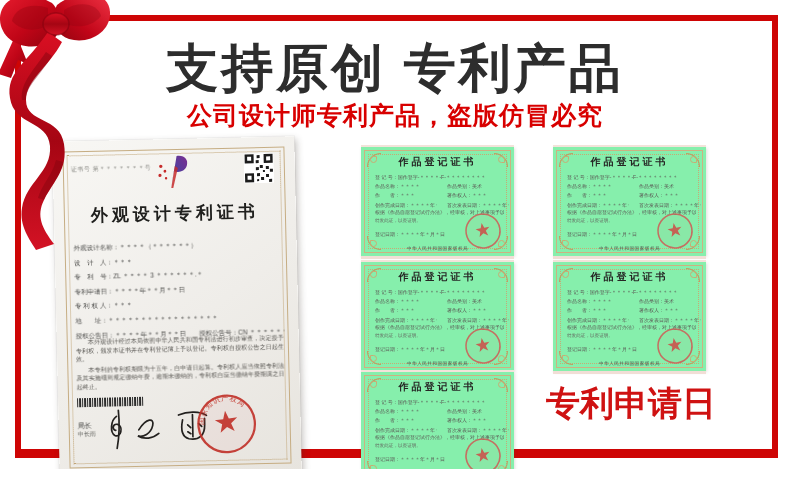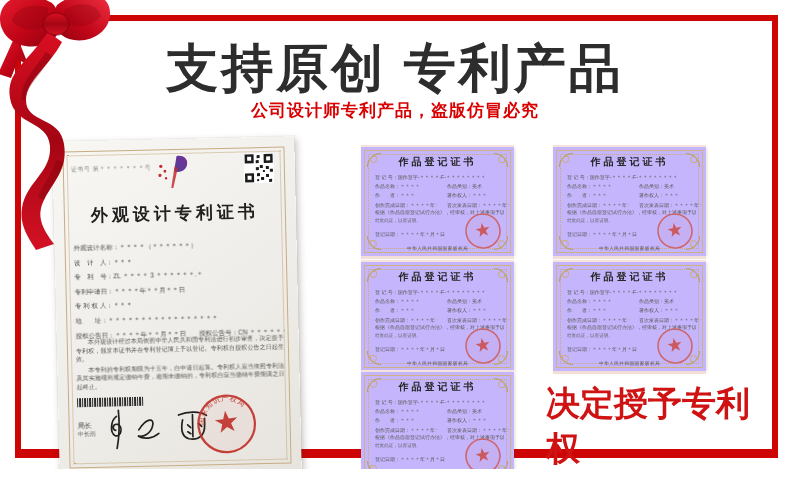--- a/index.html
+++ b/index.html
@@ -7,21 +7,21 @@
           font-family:"Liberation Sans","DejaVu Sans",sans-serif;}
 
   
   .frame{position:absolute;left:15px;top:15px;right:12px;bottom:11px;
          border:6px solid #ce0505;border-bottom-width:9px;z-index:1;}
 
   
   .main-title{position:absolute;top:34px;left:30px;right:30px;text-align:center;
               font-size:52px;font-weight:bold;color:#2d2d2d;letter-spacing:3px;z-index:2;}
   .sub-title{position:absolute;top:99px;left:30px;right:30px;text-align:center;
-             font-size:17px;font-weight:bold;color:#d80000;letter-spacing:1px;z-index:2;}
+             font-size:25px;font-weight:bold;color:#d80000;letter-spacing:1px;z-index:2;}
 
   
   .pcert{position:absolute;left:56px;top:139px;width:242px;height:337px;z-index:3;
          background:linear-gradient(145deg,#f8f7f4 0%,#efede9 55%,#e7e4de 100%);
          box-shadow:2px 3px 7px rgba(60,50,40,.30),0 0 0 1px rgba(0,0,0,.04);
          transform:rotate(-1.3deg);}
   .pborder{position:absolute;inset:10px;border:1px solid #c6ad83;}
   .pborder::before{content:"";position:absolute;inset:3px;border:1px dotted #c0a476;}
   .pcert .certno{position:absolute;left:18px;top:24px;font-size:6px;color:#8a8a85;
                  letter-spacing:.5px;filter:blur(.3px);}
@@ -38,21 +38,21 @@
   .pbarcode{position:absolute;left:19px;top:257px;width:66px;height:9px;
             background:repeating-linear-gradient(90deg,#2b2b2b 0 1px,transparent 1px 2px,
             #2b2b2b 2px 4px,transparent 4px 5px);filter:blur(.2px);}
   .psigner{position:absolute;left:19px;top:280px;font-size:7px;color:#3f3f3d;line-height:9px;
            filter:blur(.3px);}
   .psigner .small{font-size:6px;color:#6a6a66;}
   .psig{position:absolute;left:44px;top:266px;}
   .pseal{position:absolute;left:136px;top:254px;opacity:.9;transform:rotate(-6deg);}
 
   
-  .scert{position:absolute;width:153px;height:109px;background:#c4b5fd;z-index:3;
+  .scert{position:absolute;width:153px;height:109px;background:#86efac;z-index:3;
          box-shadow:0 -2px 0 0 #f3e3da,0 3px 0 0 #f1ded6,1px 1px 3px rgba(90,70,50,.18);}
   .c1{left:361px;top:147px;} .c2{left:553px;top:147px;}
   .c3{left:361px;top:262px;} .c4{left:553px;top:262px;}
   .c5{left:361px;top:372px;}
   .sframe{position:absolute;inset:3px;border:1px solid #cdb181;}
   .sframe::before{content:"";position:absolute;inset:3px;border:1px dotted #c7aa74;}
   .flr{position:absolute;width:13px;height:13px;border-top:1px solid #bd9d62;
        border-left:1px solid #bd9d62;border-top-left-radius:100%;}
   .flr::before{content:"";position:absolute;left:2px;top:2px;width:5px;height:5px;
        border:1px solid #c9ad74;border-radius:50% 0 50% 50%;}
@@ -330,21 +330,21 @@
     <div class="snote">特发此证，以资证明。</div>
     <div class="sdate">登记日期：＊＊＊＊年＊月＊日</div>
     <div class="sissuer">中华人民共和国国家版权局</div>
     <svg class="sseal" width="40" height="40" viewBox="0 0 40 40">
       <circle cx="20" cy="20" r="17" fill="rgba(210,80,75,0.06)" stroke="#cf5a55" stroke-width="1.6"></circle>
       <polygon points="20,12 21.8,17 27,17 22.8,20.2 24.4,25.4 20,22.2 15.6,25.4 17.2,20.2 13,17 18.2,17" fill="#cf4a45"></polygon>
     </svg>
   </div>
 
   <div class="slogan">
-    <div>决定授予专利权</div>
+    <div>专利申请日</div>
   </div>
 
   <svg class="ribbon" width="135" height="258" viewBox="0 0 135 258">
     <defs>
       <linearGradient id="rg1" x1="0" y1="0" x2="1" y2="1">
         <stop offset="0" stop-color="#e71c2e"></stop>
           <stop offset=".55" stop-color="#c00517"></stop>
           <stop offset="1" stop-color="#8c030f"></stop>
       </linearGradient>
       <linearGradient id="rg2" x1="1" y1="0" x2="0" y2="1">

